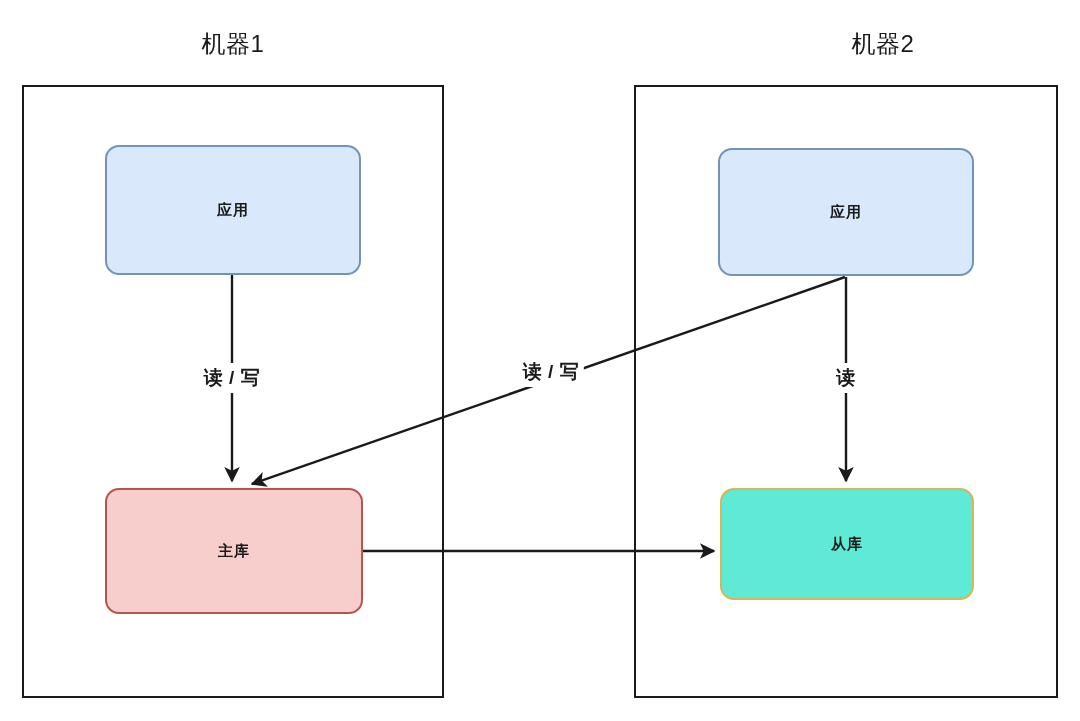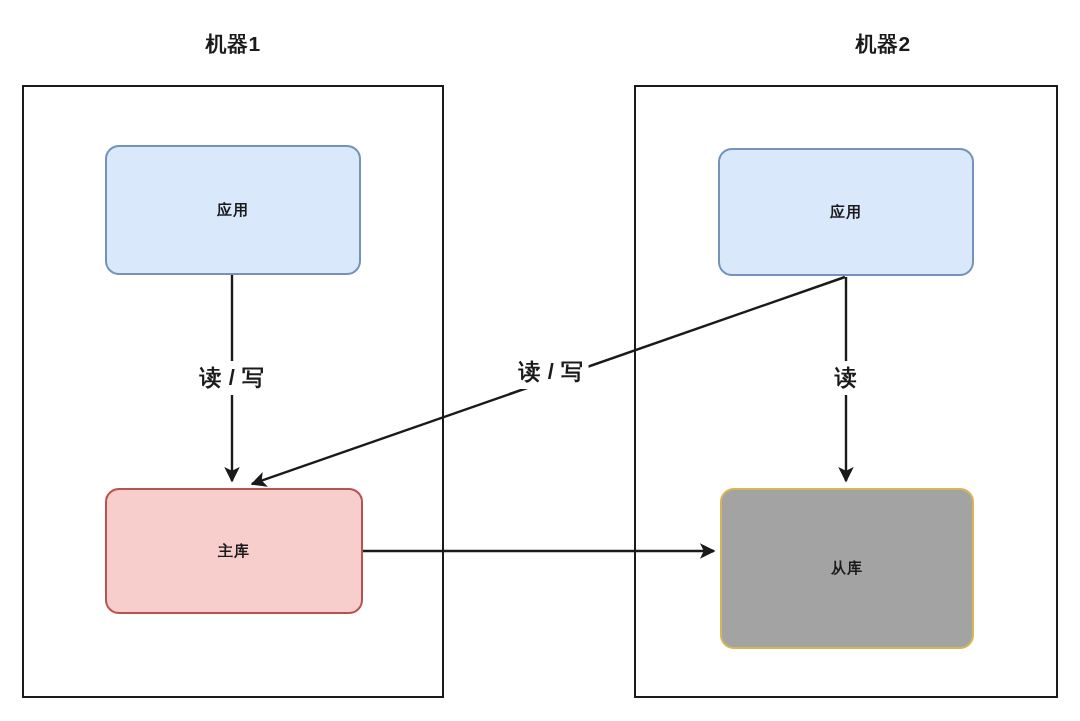--- a/index.html
+++ b/index.html
@@ -20,22 +20,22 @@
   }
   svg.layer {
     position: absolute;
     top: 0;
     left: 0;
     width: 1080px;
     height: 721px;
   }
   .machine-title {
     position: absolute;
-    font-size: 21px;
-    font-weight: 700;
+    font-size: 24px;
+    font-weight: 400;
     color: #1a1a1a;
     white-space: nowrap;
     transform: translate(-50%, -50%);
     letter-spacing: 0.5px;
   }
   .machine-box {
     position: absolute;
     border: 2.2px solid #1a1a1a;
     background: #ffffff;
     box-sizing: border-box;
@@ -50,21 +50,21 @@
     font-size: 15px;
     font-weight: 700;
     letter-spacing: 1px;
     color: #1a1a1a;
   }
   .edge-label {
     position: absolute;
     transform: translate(-50%, -50%);
     background: #ffffff;
     padding: 2px 5px;
-    font-size: 22px;
+    font-size: 19px;
     font-weight: 700;
     color: #1a1a1a;
     white-space: nowrap;
     letter-spacing: 0.5px;
   }
 </style>
 </head>
 <body>
 
 <div id="diagram-root">
@@ -96,21 +96,21 @@
   </div>
 
   <div class="node" style="left:718px; top:148px; width:256px; height:128px; background:#dae8fc; border:2px solid #7394b8;">
     <span>应用</span>
   </div>
 
   <div class="node" style="left:105px; top:488px; width:258px; height:126px; background:#f8cecc; border:2px solid #b85450;font-family:Liberation Serif, serif;">
     <span>主库</span>
   </div>
 
-  <div class="node" style="left:720px; top:488px; width:254px; height:161px; background:#a3a3a3; border:2px solid #d6b656;">
+  <div class="node" style="left:720px; top:488px; width:254px; height:112px; background:#5eead4; border:2px solid #d6b656;">
     <span>从库</span>
   </div>
 
   <div class="edge-label" style="left:232px; top:378px;">读 / 写</div>
 
   <div class="edge-label" style="left:551px; top:372px;">读 / 写</div>
 
   <div class="edge-label" style="left:846px; top:378px;">读</div>
 
 </div>

